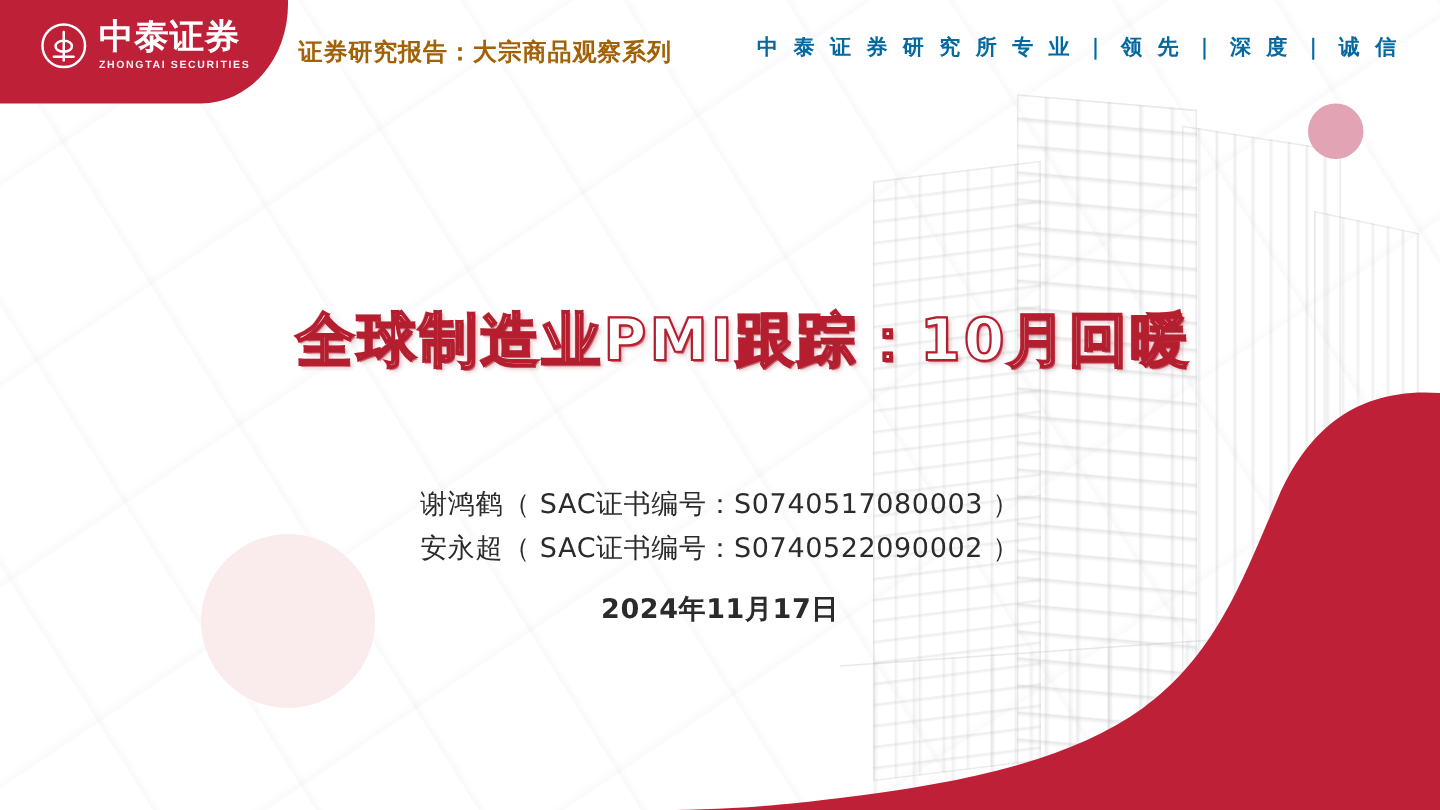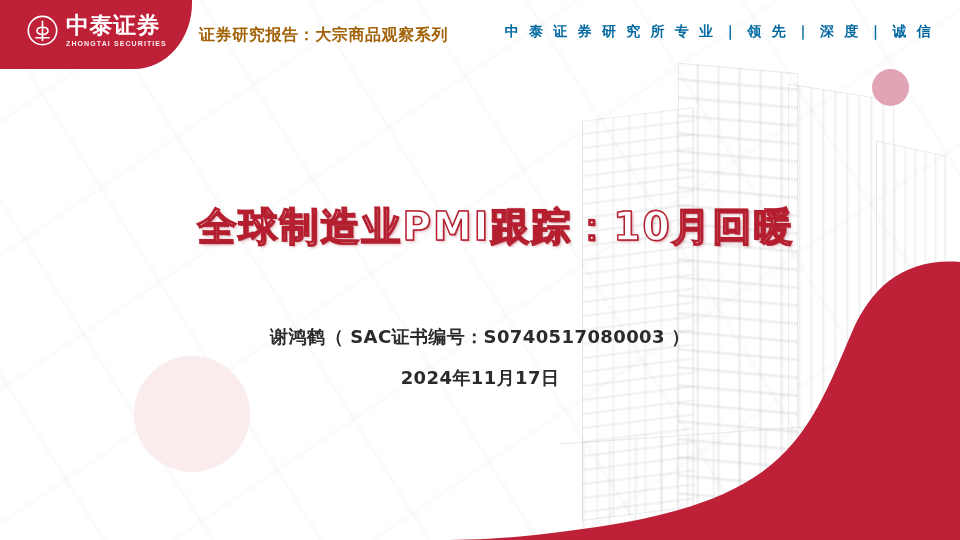--- a/index.html
+++ b/index.html
@@ -190,21 +190,21 @@
   }
 
   
   .authors {
     position:absolute;
     left:0; top:322px; width:960px;
     text-align:center;
   }
   .author-line {
     font-family:"DejaVu Sans","Liberation Sans",sans-serif;
-    font-size:18px; font-weight:bold;
+    font-size:18px; font-weight:normal;
     color:#2b2b2b;
     letter-spacing:0.4px;
     line-height:29px;
     white-space:nowrap;
   }
   .date-line {
     font-family:"DejaVu Sans","Liberation Sans",sans-serif;
     font-size:18px; font-weight:bold;
     color:#2b2b2b;
     letter-spacing:0.4px;
@@ -255,16 +255,17 @@
   </div>
 
   <div class="header-subtitle">证券研究报告：大宗商品观察系列</div>
 
   <div class="header-slogan">中 泰 证 券 研 究 所 专 业 ｜ 领 先 ｜ 深 度 ｜ 诚 信</div>
 
   <div class="title">全球制造业PMI跟踪：10月回暖</div>
 
   <div class="authors">
     <div class="author-line">谢鸿鹤（ SAC证书编号：S0740517080003 ）</div>
+    <div class="author-line">安永超（ SAC证书编号：S0740522090002 ）</div>
     <div class="date-line">2024年11月17日</div>
   </div>
 
 </div>
 
 </body></html>

